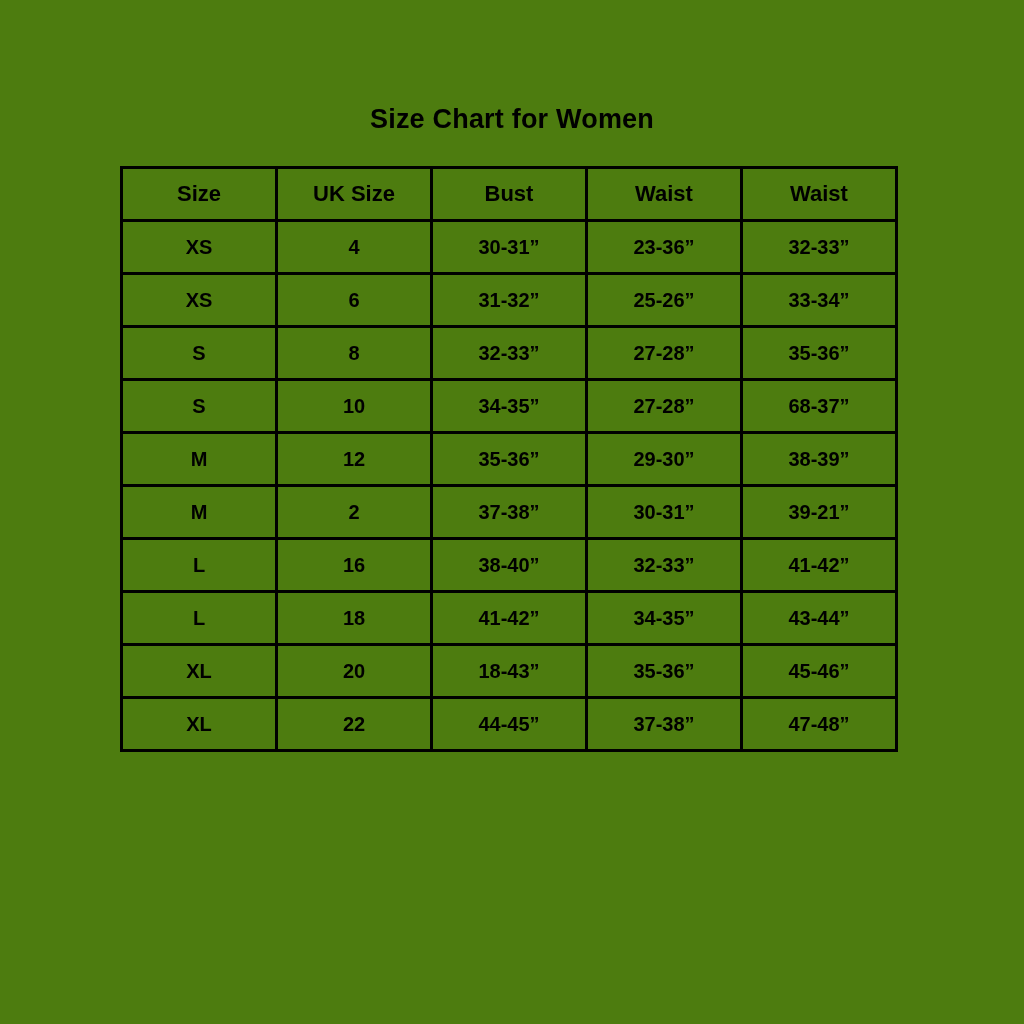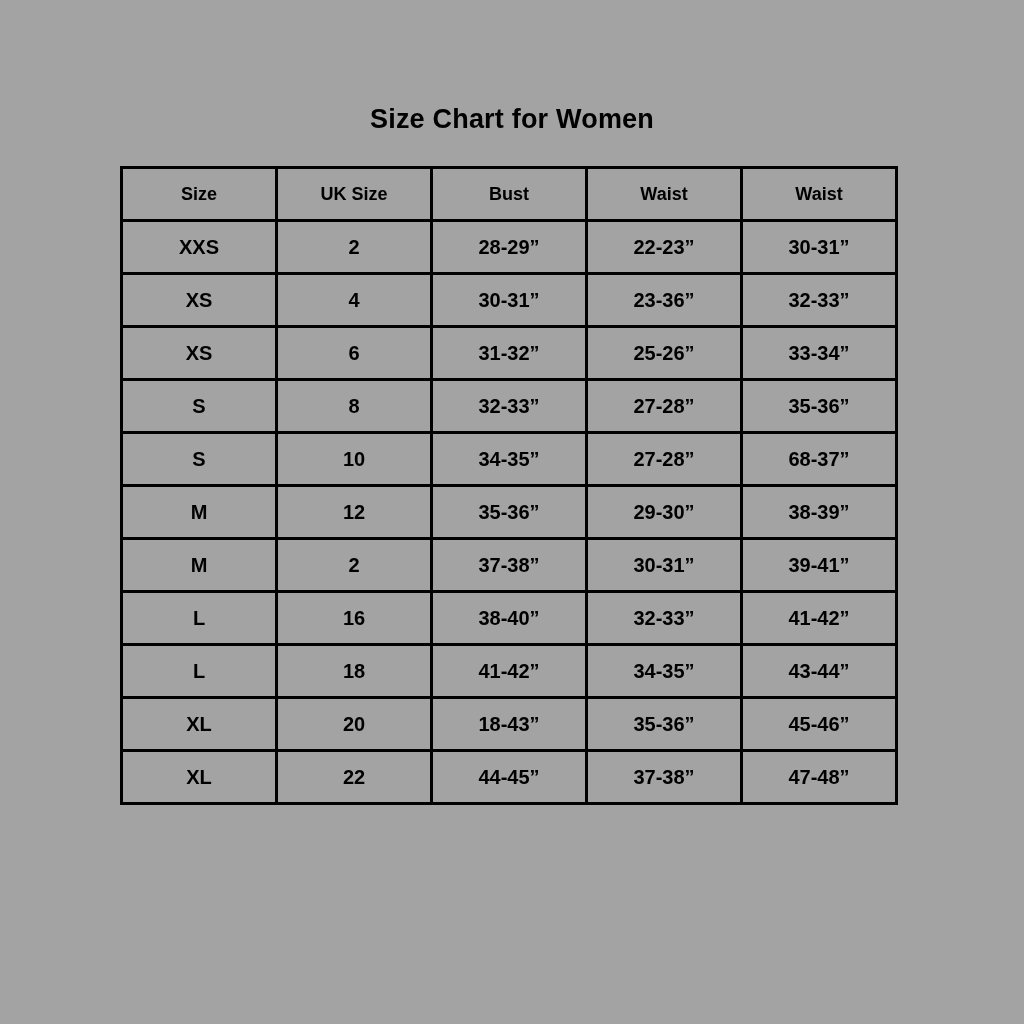--- a/index.html
+++ b/index.html
@@ -7,21 +7,21 @@
     width: 1024px;
     height: 1024px;
     background: #ffffff;
     font-family: "Liberation Sans", sans-serif;
     color: #000000;
   }
   .page {
     position: relative;
     width: 1024px;
     height: 1024px;
-    background: #a3a3a3;
+    background: #4d7c0f;
   }
   .title {
     position: absolute;
     top: 104px;
     left: 0;
     width: 100%;
     text-align: center;
     font-size: 27px;
     font-weight: bold;
     letter-spacing: 0.2px;
@@ -38,21 +38,21 @@
   table.size-chart td {
     border: 3px solid #000000;
     text-align: center;
     vertical-align: middle;
     font-weight: bold;
     height: 53px;
     width: 20%;
     padding: 0;
   }
   table.size-chart th {
-    font-size: 18px;
+    font-size: 22px;
   }
   table.size-chart td {
     font-size: 20px;
   }
 </style>
 </head>
 <body>
 
 <div class="page">
   <div class="title">Size Chart for Women</div>
@@ -61,27 +61,20 @@
     <thead>
       <tr>
           <th>Size</th>
           <th>UK Size</th>
           <th>Bust</th>
           <th>Waist</th>
           <th>Waist</th>
         </tr>
     </thead>
     <tbody>
-        <tr>
-          <td>XXS</td>
-          <td>2</td>
-          <td>28-29”</td>
-          <td>22-23”</td>
-          <td>30-31”</td>
-        </tr>
         <tr>
           <td>XS</td>
           <td>4</td>
           <td>30-31”</td>
           <td>23-36”</td>
           <td>32-33”</td>
         </tr>
         <tr>
           <td>XS</td>
           <td>6</td>
@@ -108,21 +101,21 @@
           <td>12</td>
           <td>35-36”</td>
           <td>29-30”</td>
           <td>38-39”</td>
         </tr>
         <tr>
           <td>M</td>
           <td>2</td>
           <td>37-38”</td>
           <td>30-31”</td>
-          <td>39-41”</td>
+          <td>39-21”</td>
         </tr>
         <tr>
           <td>L</td>
           <td>16</td>
           <td>38-40”</td>
           <td>32-33”</td>
           <td>41-42”</td>
         </tr>
         <tr>
           <td>L</td>

